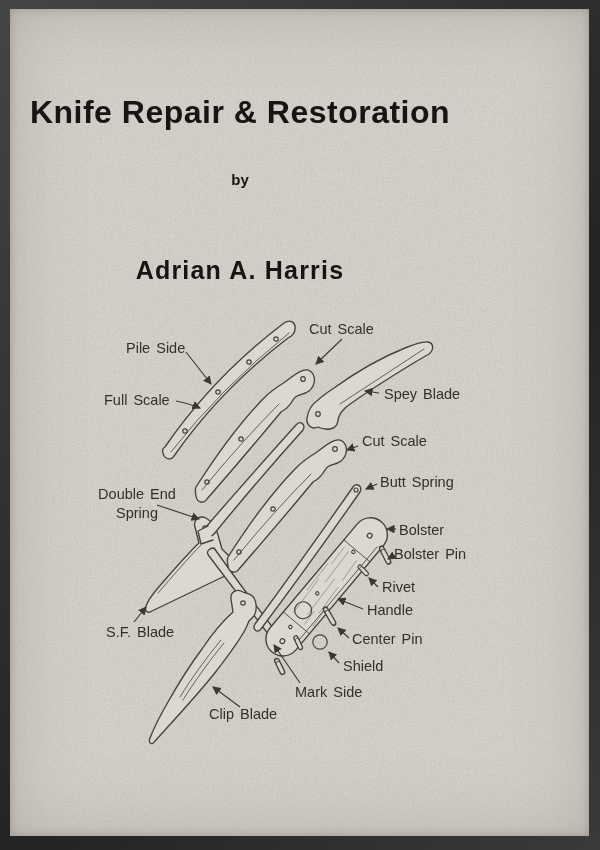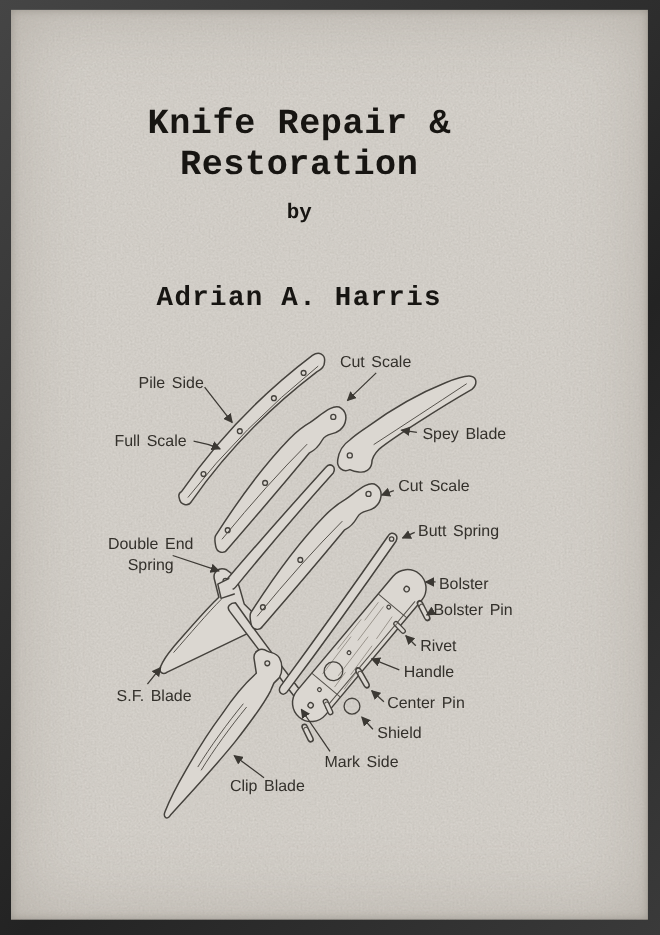--- a/index.html
+++ b/index.html
@@ -4,23 +4,23 @@
 <style>
   html,body{margin:0;padding:0;background:#262626;}
   .page{position:relative;width:600px;height:850px;overflow:hidden;
         background:linear-gradient(135deg,#454545,#232323 60%,#3a3a3a);
         font-family:"Liberation Sans",sans-serif;}
   .cover{position:absolute;left:10px;top:9px;width:579px;height:827px;
          background:#d7d3cd;
          box-shadow:inset 0 0 70px rgba(125,118,106,.35), inset 0 0 8px rgba(95,90,82,.45);}
   .noise-svg{position:absolute;left:0;top:0;width:100%;height:100%;display:block;}
   .txt{position:absolute;left:0;width:480px;text-align:center;color:#171512;
-       font-family:Liberation Mono, monospace;font-weight:bold;padding-left:32px;}
+       font-family:Liberation Sans, sans-serif;font-weight:bold;}
   .cover-title{top:94px;font-size:32px;letter-spacing:.5px;}
-  .byline{top:171px;font-size:19px;margin-top:11px;}
+  .byline{top:171px;font-size:15px;}
   .author{top:236px;font-size:25px;letter-spacing:1.2px;margin-top:20px;}
   .diagram-svg{position:absolute;left:0;top:0;width:600px;height:850px;}
   .part{fill:#dbd7d1;stroke:#45423d;stroke-width:1.35;stroke-linejoin:round;stroke-linecap:round;}
   .thin{fill:none;stroke:#55514b;stroke-width:.9;stroke-linecap:round;}
   .hole{fill:none;stroke:#45423d;stroke-width:1.2;}
   .dot{fill:none;stroke:#45423d;stroke-width:1.1;}
   .grain{stroke:#736d64;stroke-width:.8;opacity:.65;stroke-linecap:round;}
   .leader{fill:none;stroke:#3b3833;stroke-width:1.15;}
   .lbl{font-family:"Liberation Sans",sans-serif;font-size:14.5px;fill:#33302b;word-spacing:2px;}
 </style>

